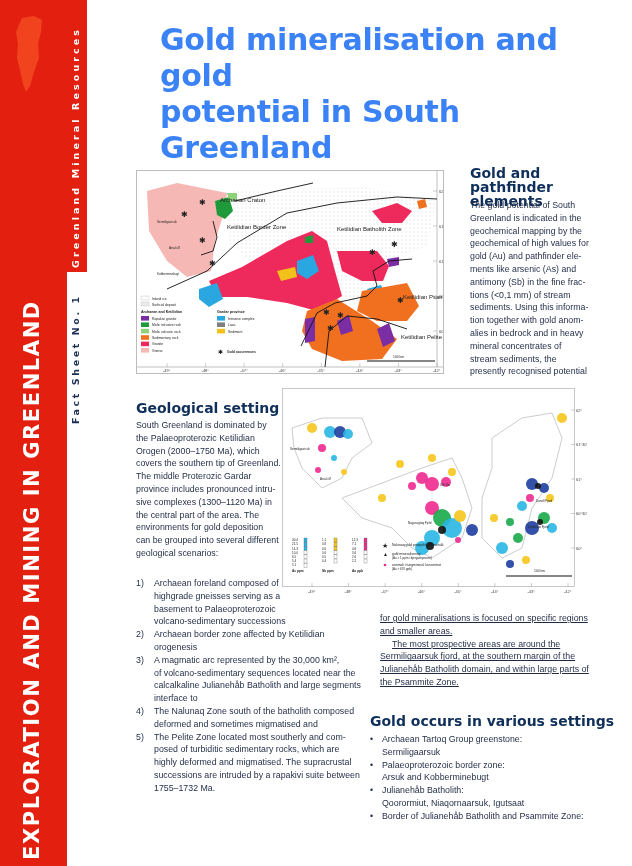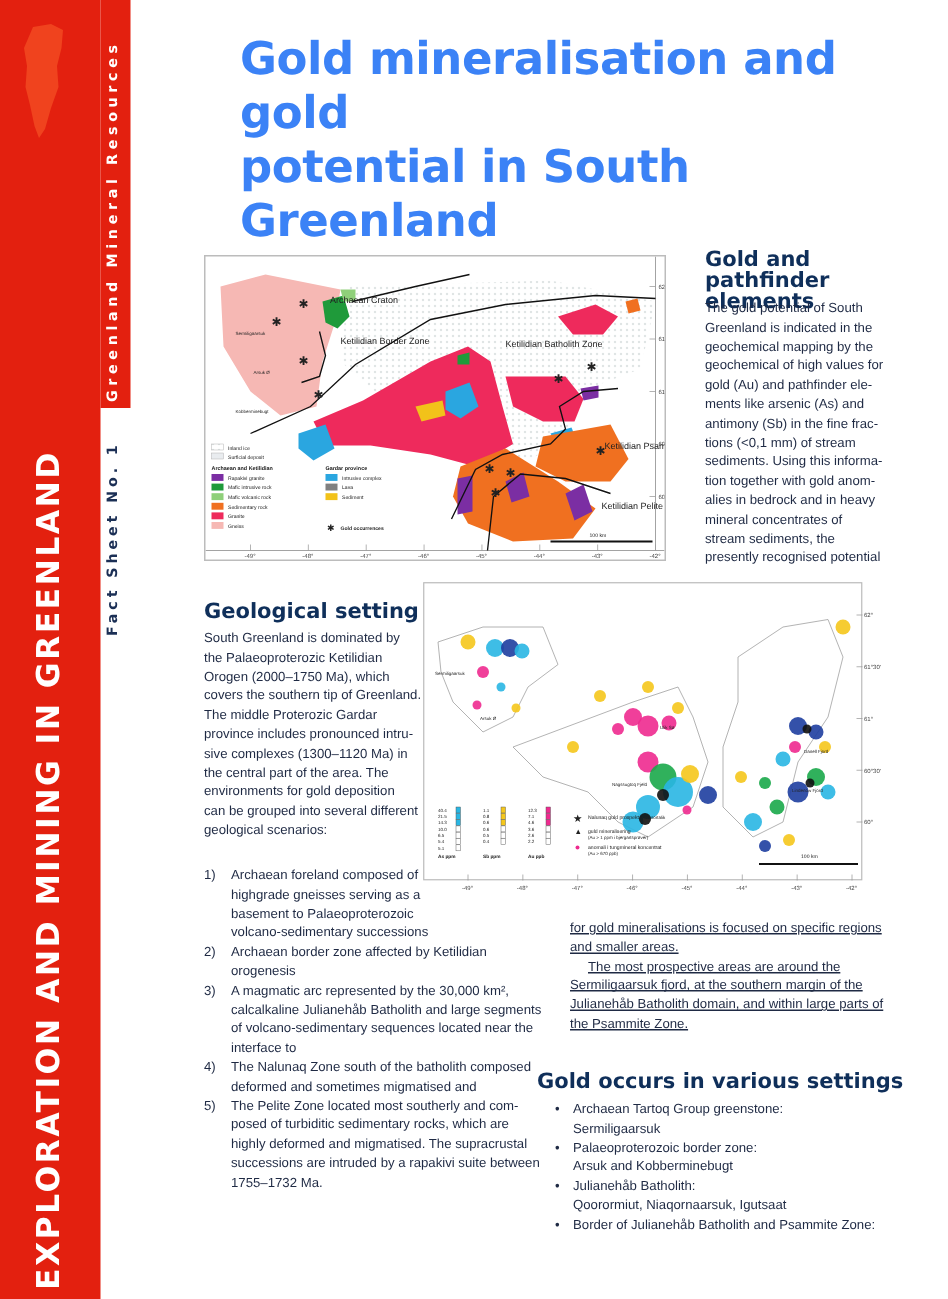--- a/index.html
+++ b/index.html
@@ -371,22 +371,22 @@
       <div>basement to Palaeoproterozoic</div>
       <div>volcano-sedimentary successions</div>
     </li>
     <li>
       <span class="num">2)</span>
       <div>Archaean border zone affected by Ketilidian orogenesis</div>
     </li>
     <li>
       <span class="num">3)</span>
       <div>A magmatic arc represented by the 30,000 km², </div>
+      <div>of volcano-sedimentary sequences located near the</div>
       <div>calcalkaline Julianehåb Batholith and large segments</div>
-      <div>of volcano-sedimentary sequences located near the</div>
       <div>interface to</div>
     </li>
     <li>
       <span class="num">4)</span>
       <div>The Nalunaq Zone south of the batholith composed</div>
       <div>deformed and sometimes migmatised and</div>
     </li>
     <li>
       <span class="num">5)</span>
       <div>The Pelite Zone located most southerly and com-</div>
@@ -401,21 +401,21 @@
     <div>for gold mineralisations is focused on specific regions</div>
     <div>and smaller areas.</div>
     <div>
       <div style="text-indent: 12px;">The most prospective areas are around the</div>
       <div>Sermiligaarsuk fjord, at the southern margin of the</div>
       <div>Julianehåb Batholith domain, and within large parts of</div>
       <div>the Psammite Zone.</div>
     </div>
   </div>
 
-<div class="h2" style="left:358px; top:714px;">Gold occurs in various settings</div>
+<div class="h2" style="left:370px; top:714px;">Gold occurs in various settings</div>
 <ul class="bullets" id="gold-list" style="left:370px; top:733px; width:250px;">
     <li>
       <span class="dot">•</span>
       <div>Archaean Tartoq Group greenstone:</div>
       <div>Sermiligaarsuk</div>
     </li>
     <li>
       <span class="dot">•</span>
       <div>Palaeoproterozoic border zone:</div>
       <div>Arsuk and Kobberminebugt</div>

